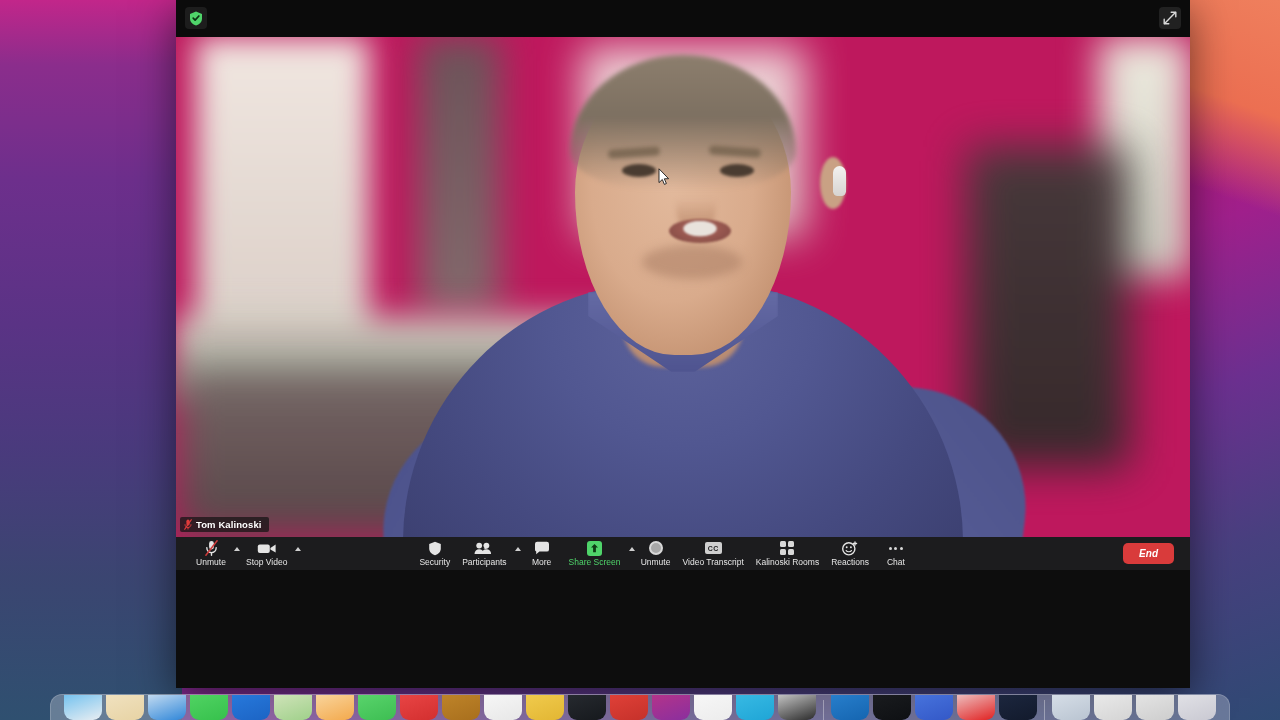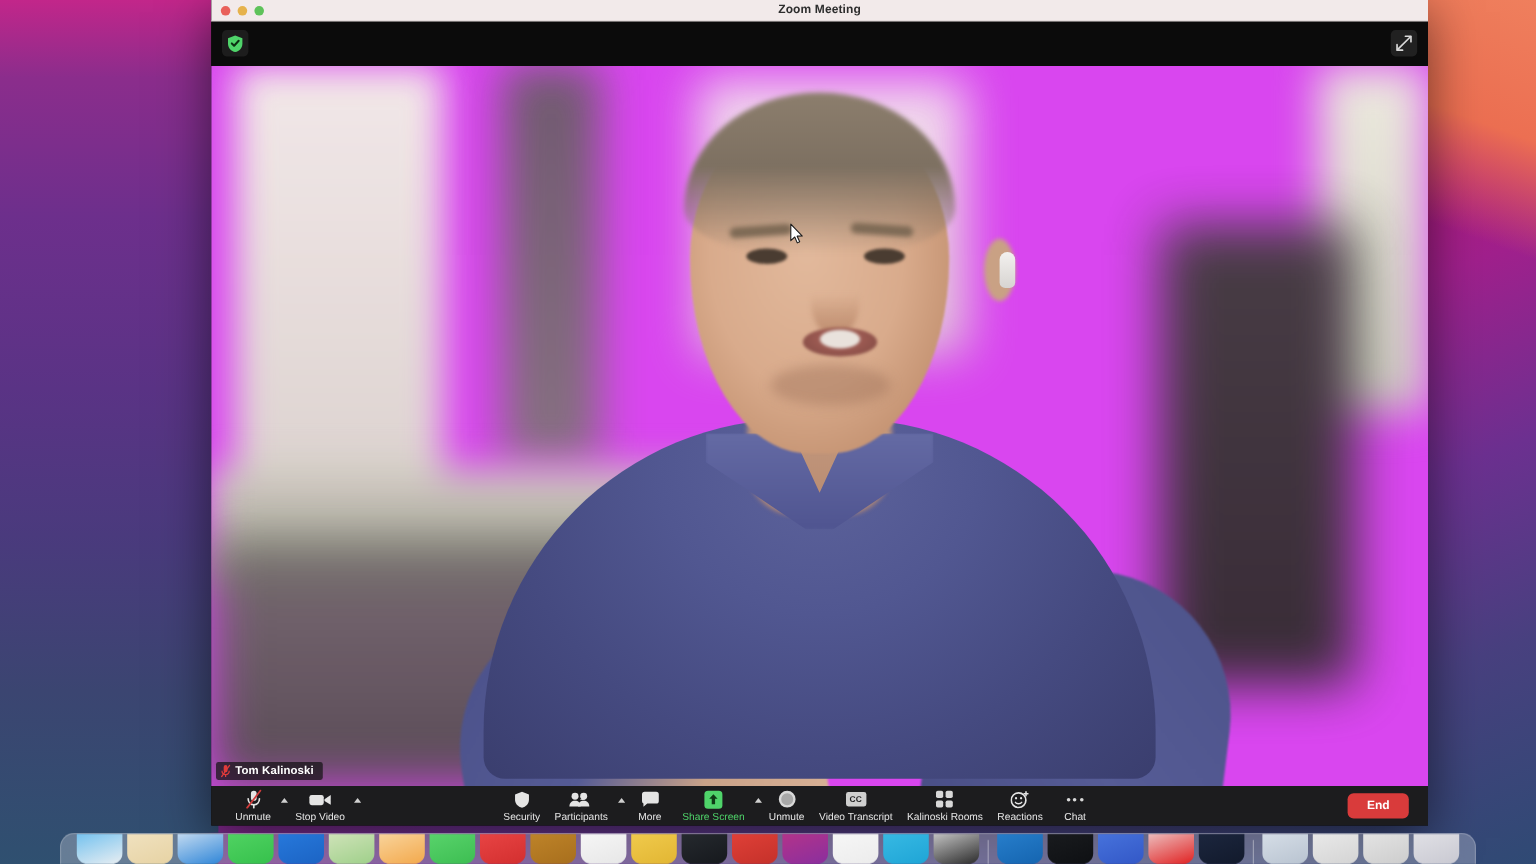--- a/index.html
+++ b/index.html
@@ -113,23 +113,23 @@
     right: 9px; top: 7px;
     width: 22px; height: 22px;
     border-radius: 4px;
     background: #212121;
     display: flex; align-items: center; justify-content: center;
   }
 
   
   #video-stage {
     position: relative;
-    height: 600px;
+    height: 500px;
     overflow: hidden;
-    background: #d946ef;
+    background: #be185d;
   }
 
   
   .bg-layer {
     position: absolute; inset: 0;
     background:
       radial-gradient(circle at 14% 12%, #f6f4ea 0 16%, rgba(246,244,234,0) 42%),
       radial-gradient(ellipse at 78% 20%, #efeee8 0 18%, rgba(239,238,232,0) 46%),
       linear-gradient(105deg,
         #e7e5da 0%, #e3e1d5 12%,
@@ -386,20 +386,21 @@
     background: #d93b3b;
     color: #ffffff;
     font-size: 10px;
     font-weight: bold;
     border: none;
     border-radius: 5px;
     padding: 5px 16px;
     margin-right: 2px;
     cursor: pointer;
     font-family: "Liberation Sans", sans-serif;
+    font-style: italic;
   }
 
   .share-box {
     width: 15px; height: 15px;
     background: #4fd46a;
     border-radius: 3px;
     display: flex; align-items: center; justify-content: center;
   }
   .cc-box {
     width: 17px; height: 12px;
@@ -469,28 +470,20 @@
     line-height: 11px;
   }
 </style>
 </head>
 <body>
 
 <div id="desktop">
 
   <div id="zoom-window">
 
-    <div id="titlebar">
-      <div class="traffic-lights">
-        <span class="tl red"></span>
-        <span class="tl yellow"></span>
-        <span class="tl green"></span>
-      </div>
-      <div id="window-title">Zoom Meeting</div>
-    </div>
 
     <div id="topbar">
       <div id="shield-btn">
         <svg class="shield-svg" width="14" height="15" viewBox="0 0 14 15" aria-hidden="true">
           <path d="M7 0.6 L13 2.9 V7.4 C13 11 10.4 13.5 7 14.4 C3.6 13.5 1 11 1 7.4 V2.9 Z" fill="#4fd46a"></path>
           <path d="M4.2 7.2 L6.1 9.1 L9.9 5.0" stroke="#0c2e12" stroke-width="1.7" fill="none" stroke-linecap="round" stroke-linejoin="round"></path>
         </svg>
       </div>
       <div id="fullscreen-btn">
         <svg width="14" height="14" viewBox="0 0 14 14" aria-hidden="true">

